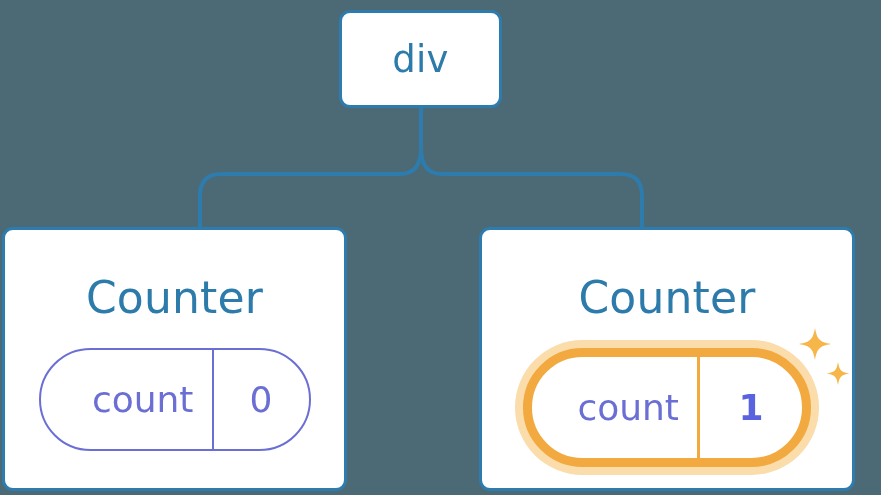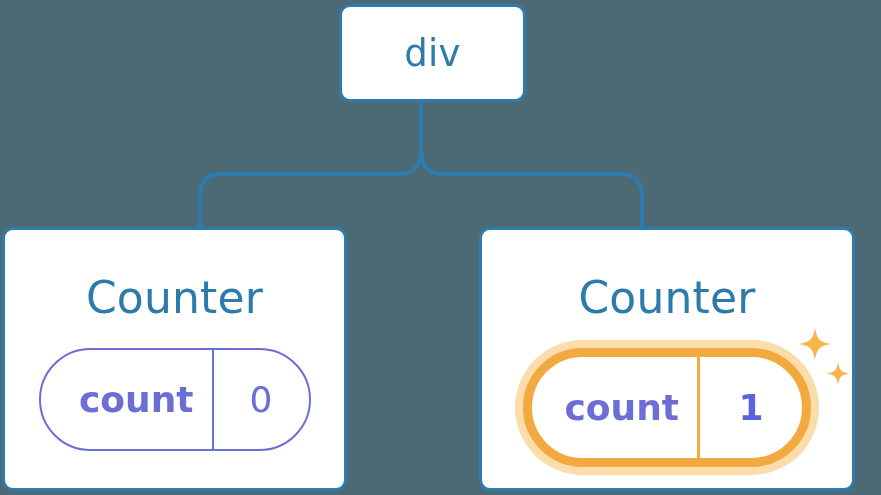--- a/index.html
+++ b/index.html
@@ -36,22 +36,22 @@
     background: #ffffff;
     border: 3px solid #2d7cad;
     border-radius: 11px;
     display: flex;
     flex-direction: column;
     align-items: center;
   }
 
   .node-root {
     left: 339px;
-    top: 4px;
-    width: 187px;
+    top: 10px;
+    width: 163px;
     height: 98px;
     justify-content: center;
   }
 
   .node-child-left {
     left: 2px;
     top: 227px;
     width: 345px;
     height: 264px;
   }
@@ -138,21 +138,21 @@
     flex: 1 1 auto;
   }
 
   .pill-text {
     line-height: 1;
     white-space: nowrap;
   }
 
   .key-text {
     font-size: 36px;
-    font-weight: 700;
+    font-weight: 400;
     color: #6b6fd4;
   }
 
   .val-text {
     font-size: 36px;
     font-weight: 400;
     color: #6b6fd4;
   }
 
   .val-text-strong {

